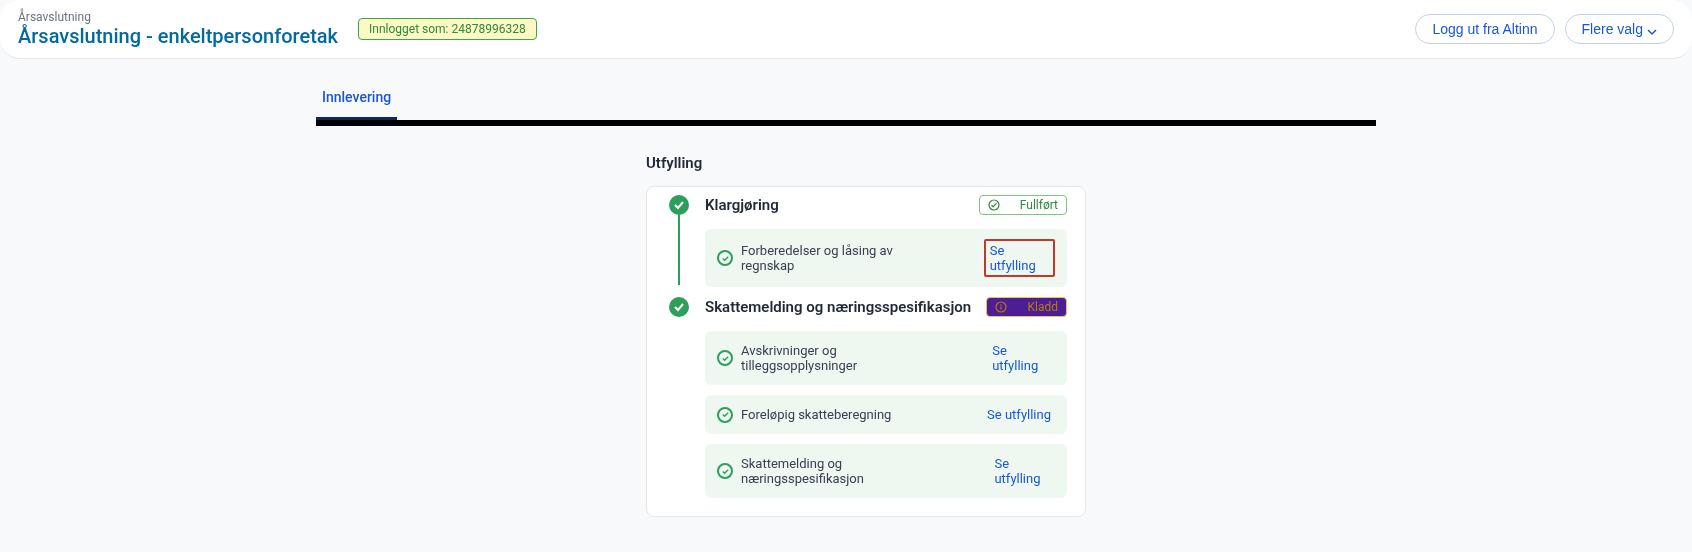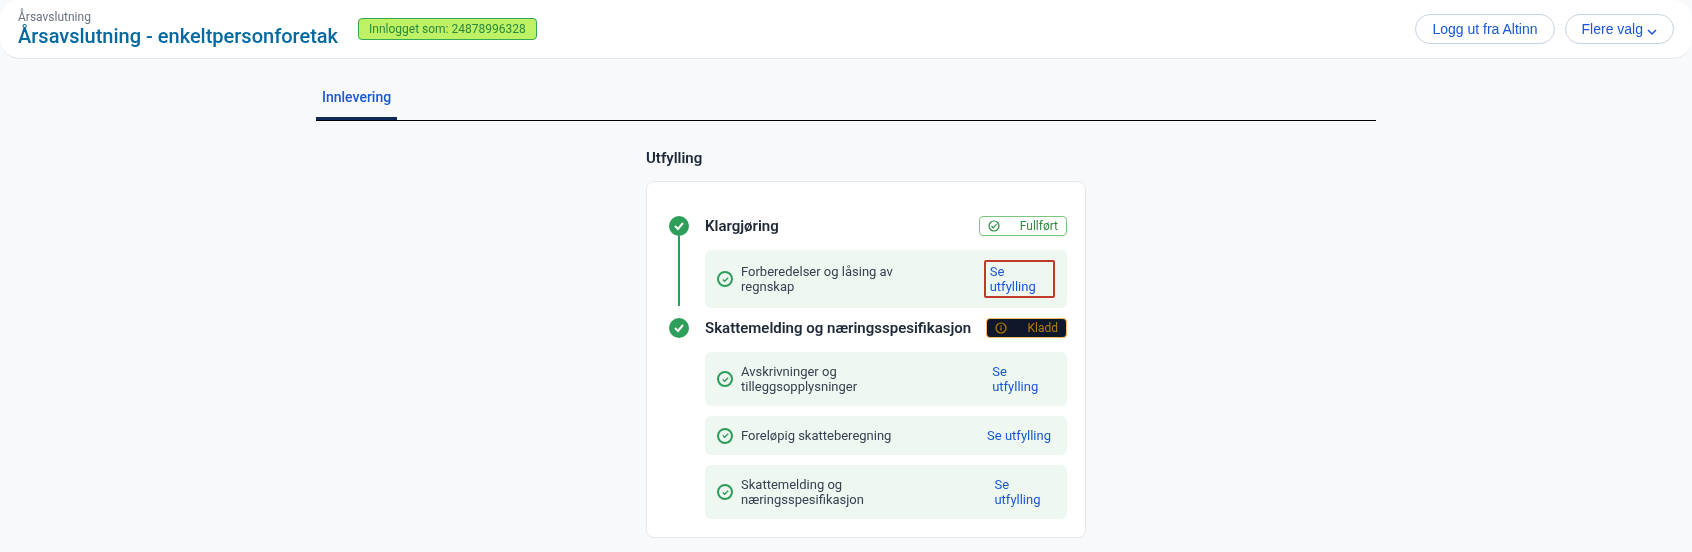--- a/index.html
+++ b/index.html
@@ -36,21 +36,21 @@
       color: #6b7280;
     }
     .page-title {
       font-size: 20px;
       font-weight: 500;
       color: #0369a1;
     }
     .login-badge {
       border: 1px solid #34a853;
       color: #2b8a3e;
-      background: #bef264;
+      background: #fef9c3;
       border-radius: 4px;
       padding: 3px 10px;
       font-size: 12px;
     }
     .header-right {
       display: flex;
       gap: 10px;
     }
     .btn-outline {
       border: 1px solid #c7d2e0;
@@ -69,21 +69,21 @@
       height: 10px;
       display: inline-block;
     }
     .content-wrap {
       max-width: 1100px;
       margin: 0 auto;
       padding: 0 20px;
     }
     .tabs {
       display: flex;
-      border-bottom: 1px solid #000000;
+      border-bottom: 6px solid #000000;
       margin-top: 20px;
       text-align: right;
     }
     .tab {
       padding: 10px 6px 12px;
       margin-right: 20px;
       font-size: 14px;
       color: #1a56db;
       border-bottom: 3px solid #102a56;
       cursor: pointer;
@@ -92,21 +92,21 @@
     .section-title {
       font-size: 15px;
       font-weight: 600;
       color: #1f2937;
       margin: 28px 0 14px 330px;
     }
     .card {
       background: #fff;
       border: 1px solid #e5e7eb;
       border-radius: 8px;
-      padding: 34px 18px 18px 18px;
+      padding: 8px 18px 18px 18px;
       margin-left: 330px;
       width: 440px;
     }
     .step-row {
       display: flex;
       align-items: flex-start;
     }
     .step-indicator {
       display: flex;
       flex-direction: column;
@@ -157,21 +157,21 @@
       font-size: 12px;
     }
     .status-complete {
       border: 1px solid #7bc67b;
       color: #2b8a3e;
       background: #fff;
     }
     .status-draft {
       border: 1px solid #f0c05a;
       color: #b77d00;
-      background: #0f172a;
+      background: #4c1d95;
     }
     .task-item {
       background: #eef8f1;
       border-radius: 6px;
       padding: 10px 12px;
       display: flex;
       align-items: center;
       justify-content: space-between;
       margin-bottom: 10px;
       gap: 20px;

